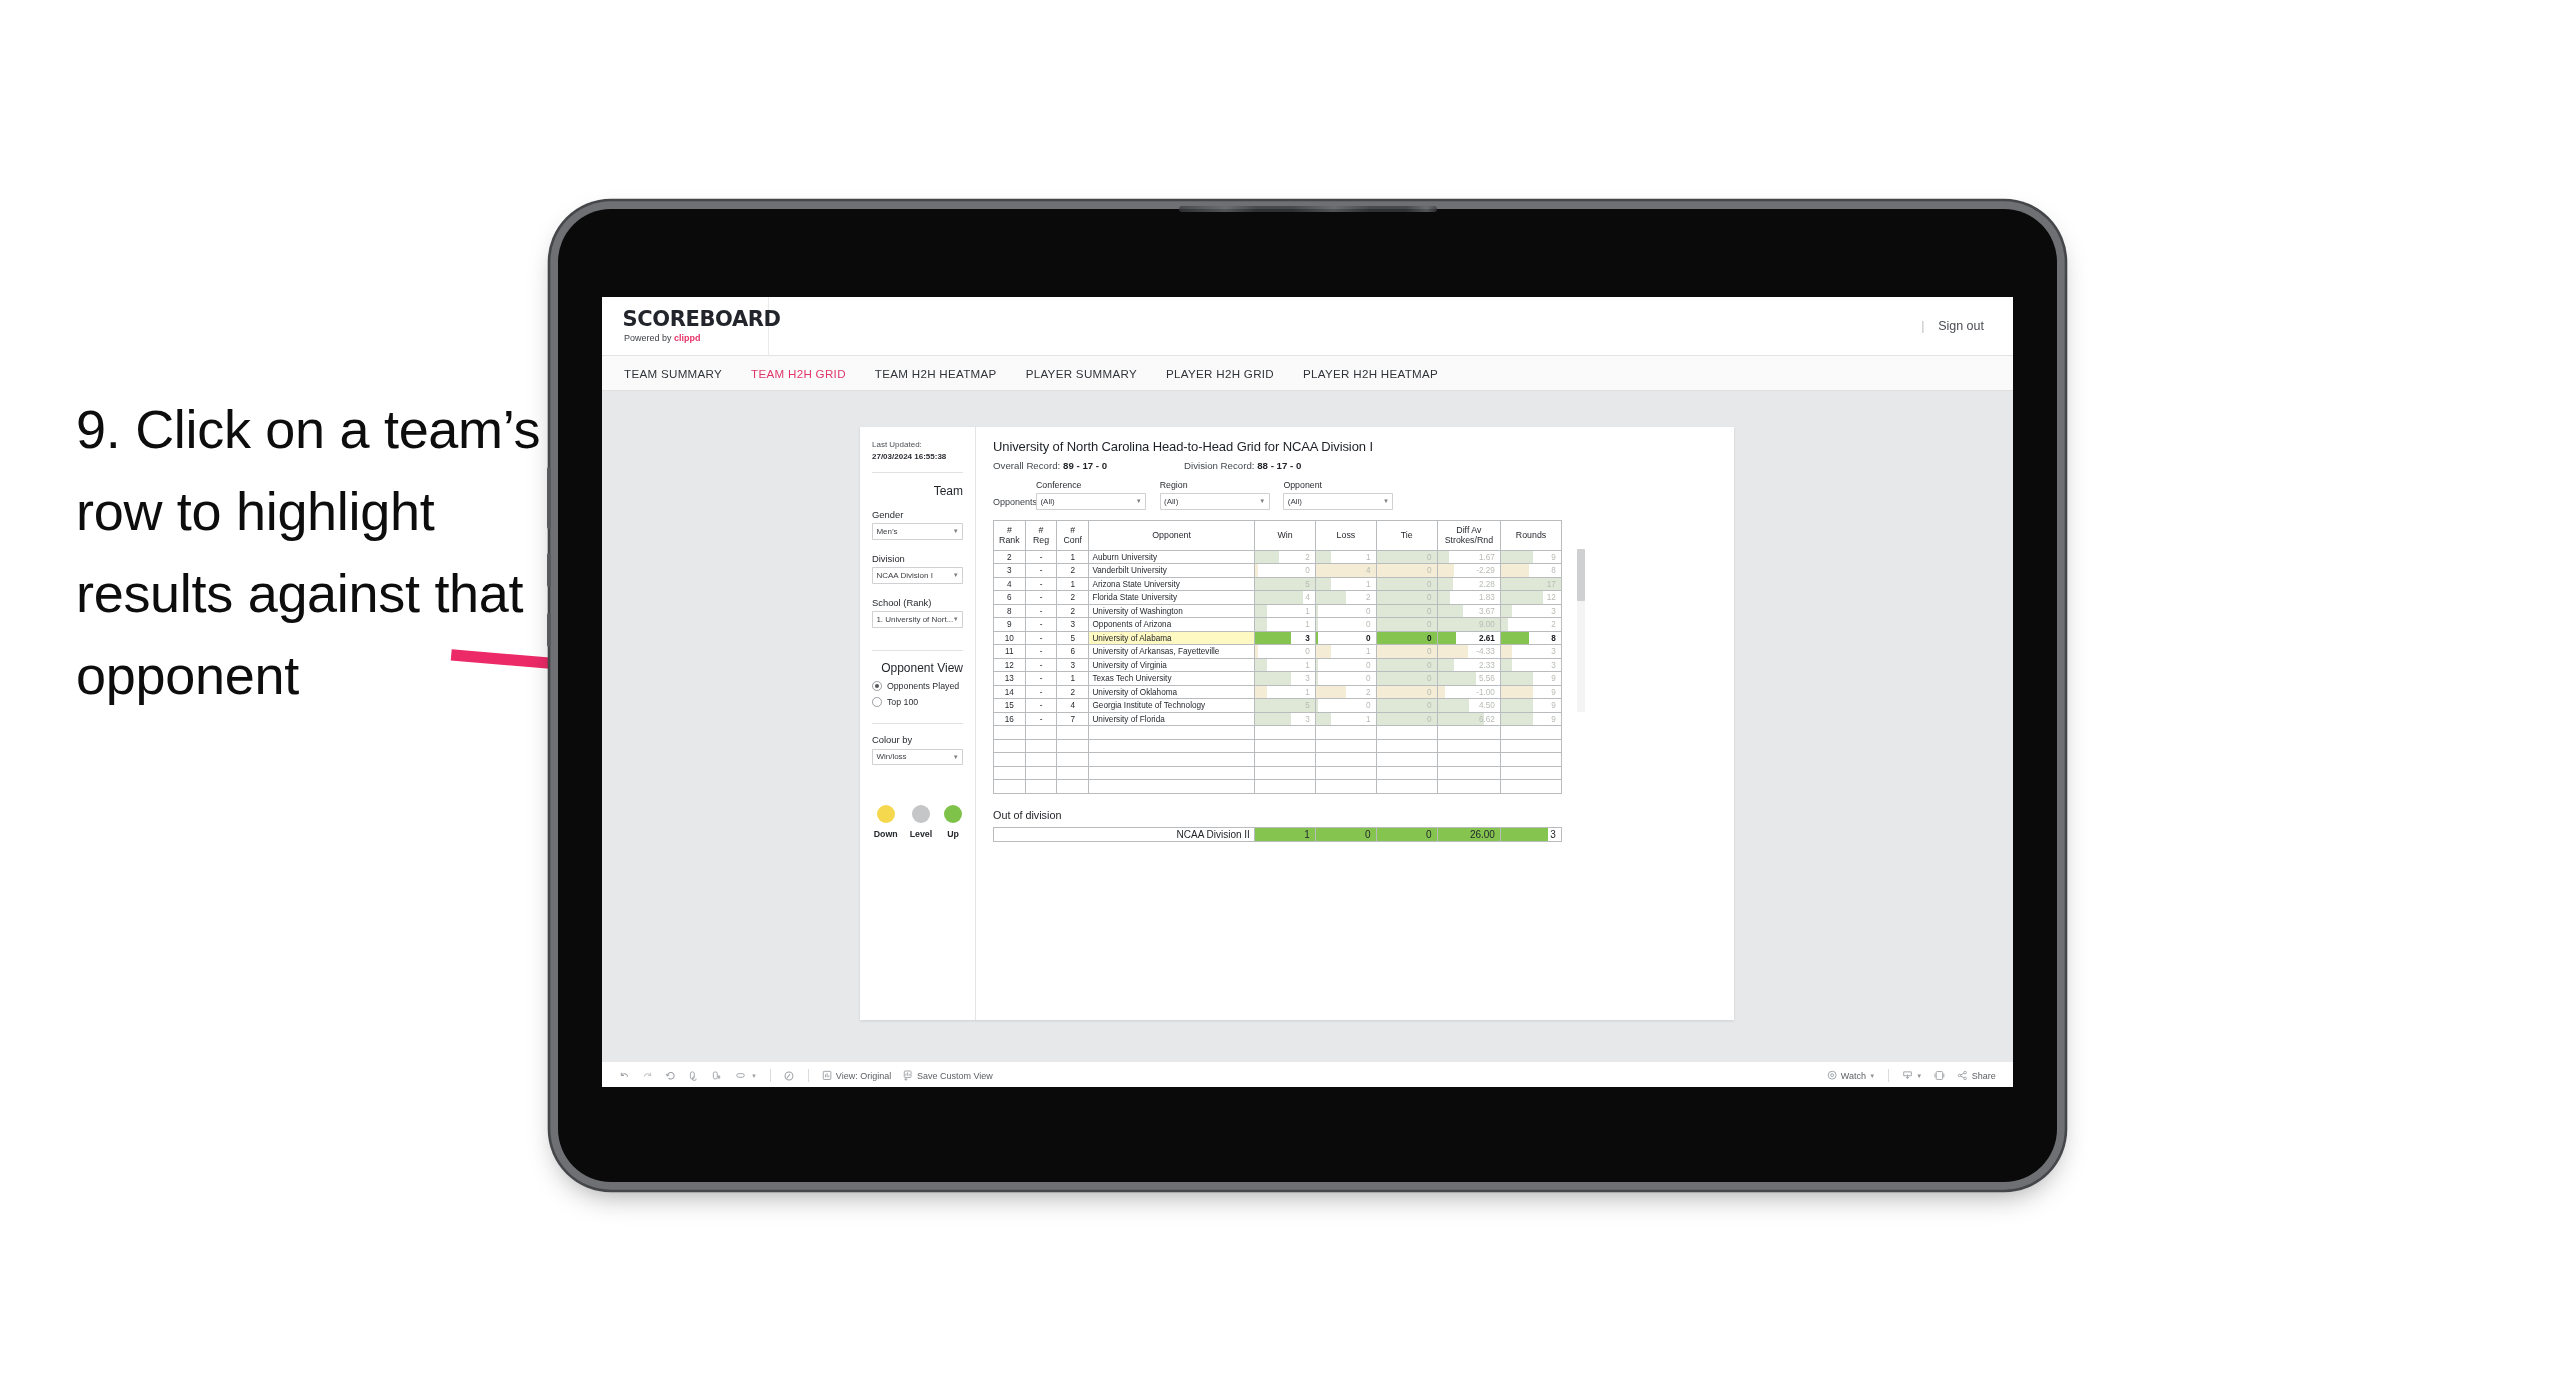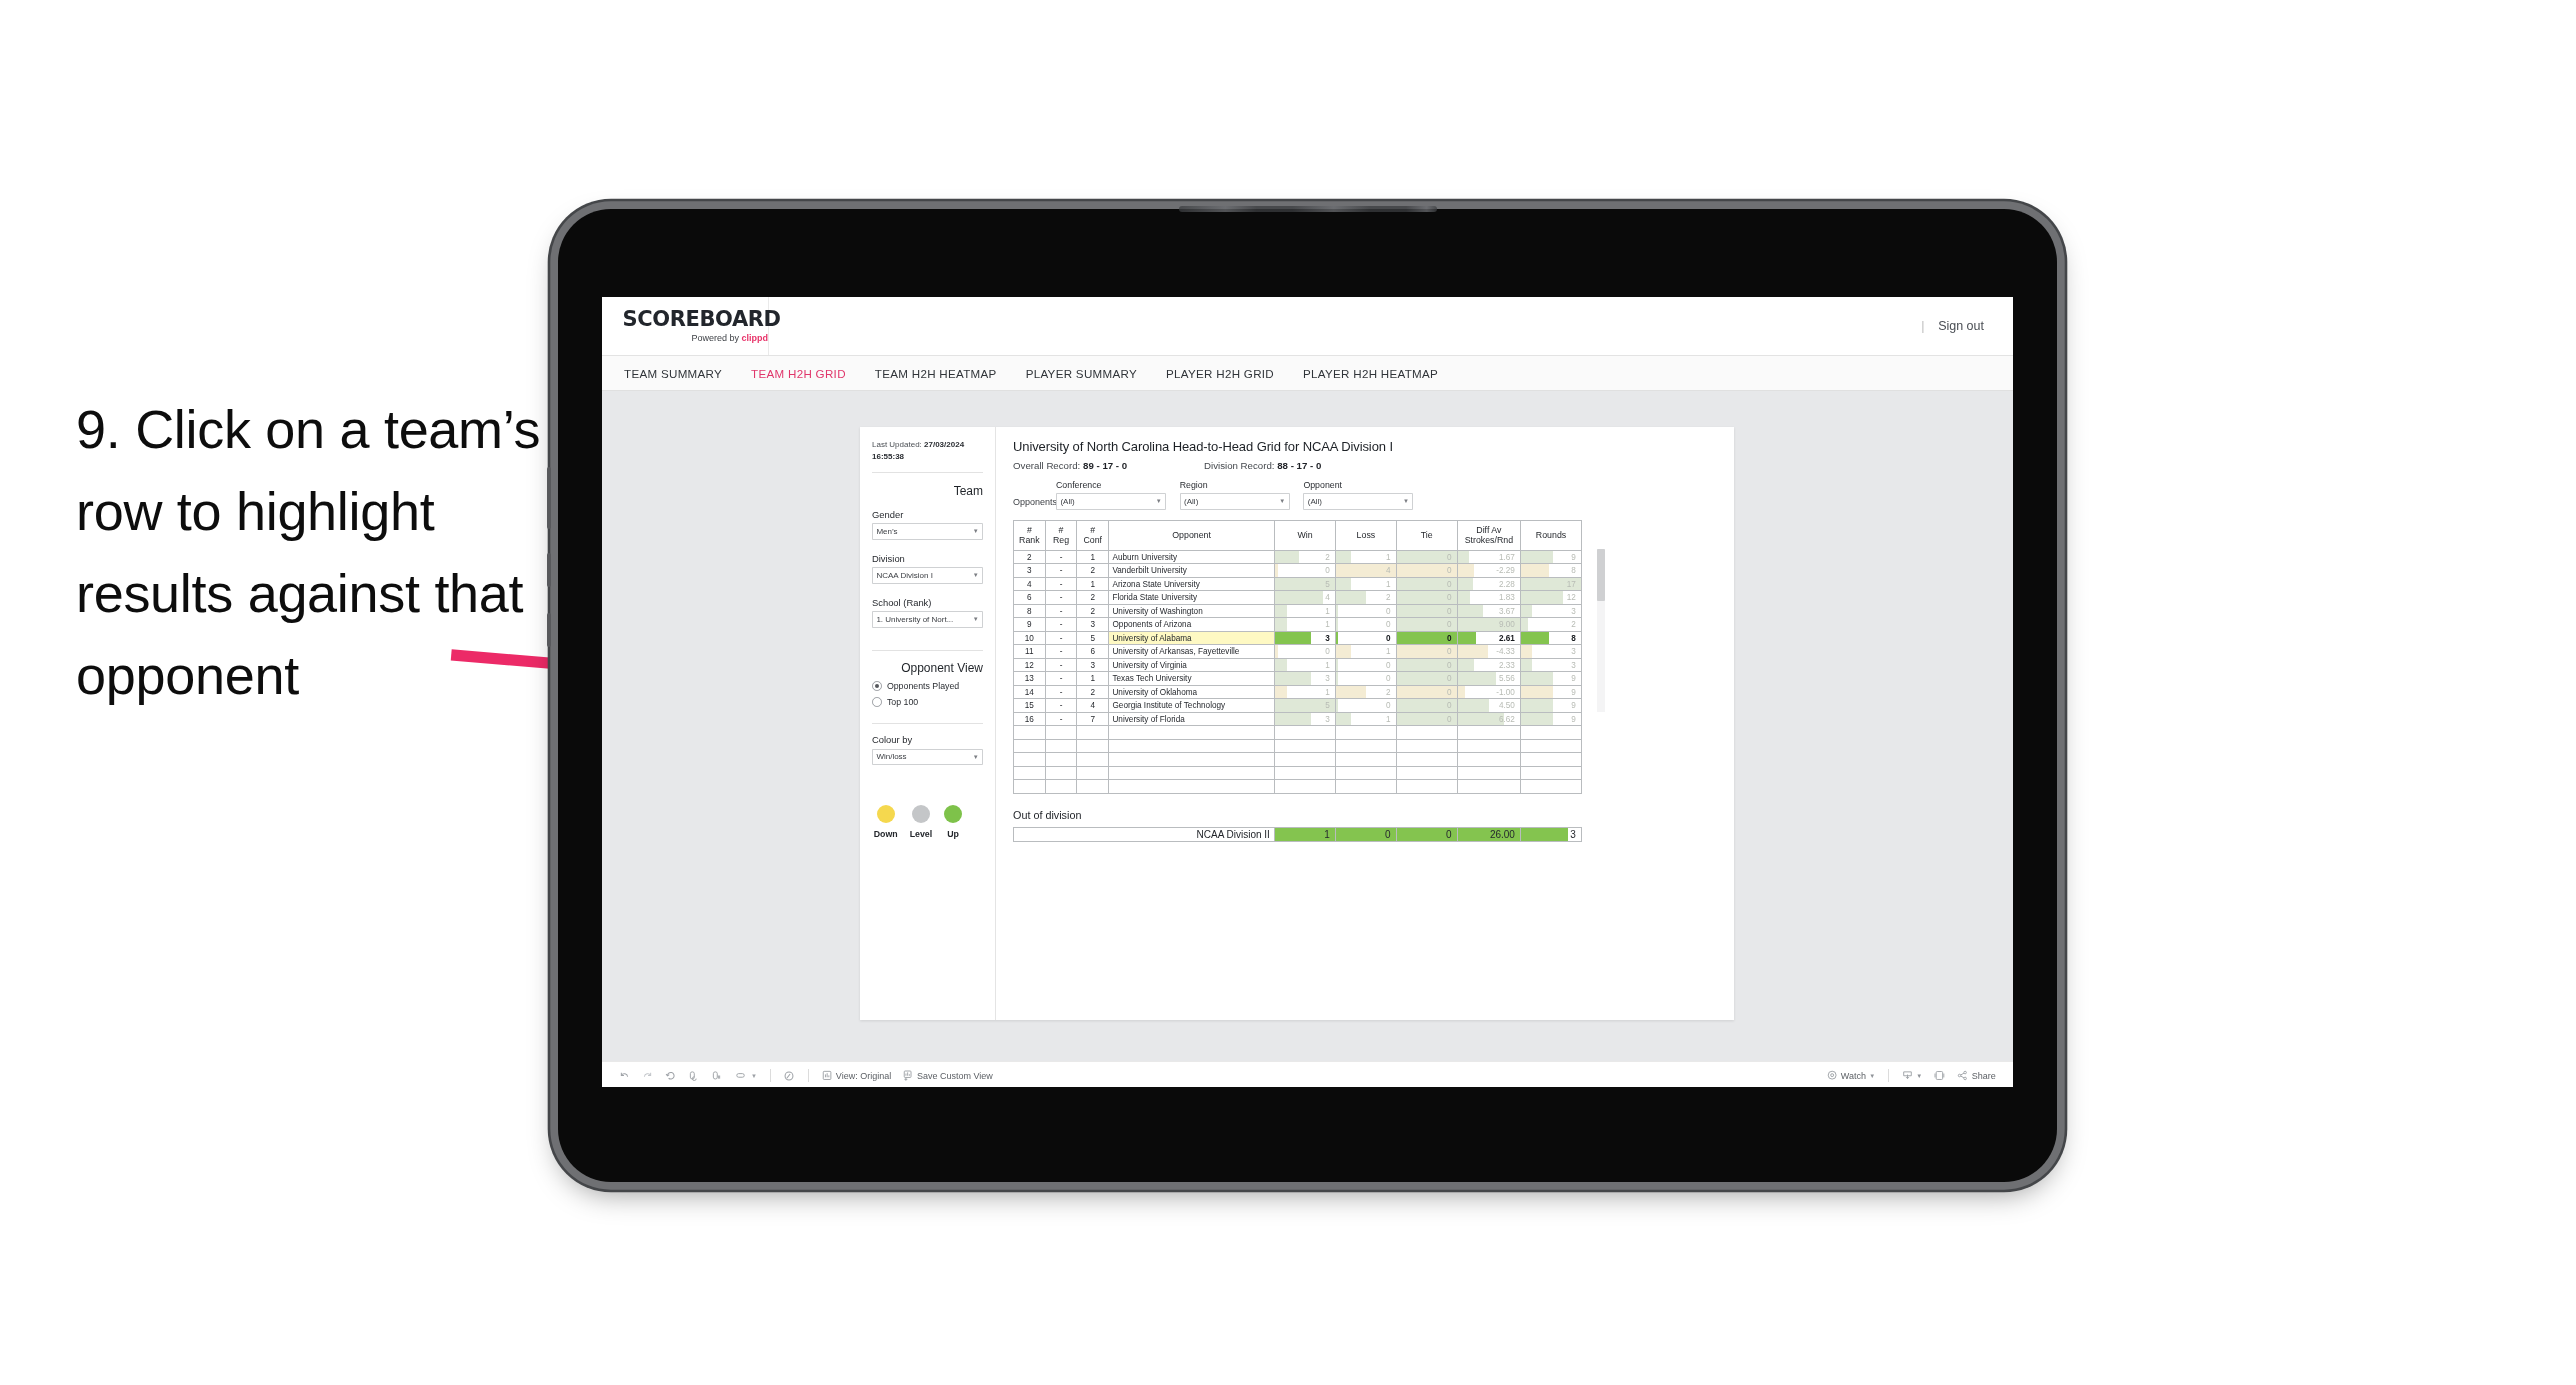--- a/index.html
+++ b/index.html
@@ -37,21 +37,21 @@
     background:#e7e8ea;overflow:hidden;
   }
 
   
   #topnav{height:58px;background:#ffffff;display:flex;align-items:stretch;
           border-bottom:0.9px solid #e3e3e3;position:relative;}
   .brand{width:144px;display:flex;flex-direction:column;justify-content:center;
          padding-left:22px;border-right:0.9px solid #eaeaea;}
   .brand .bt{font-family:"DejaVu Sans",sans-serif;font-weight:700;font-size:20.6px;
              letter-spacing:-0.4px;color:#22262c;line-height:1;transform:scaleX(1.02);}
-  .brand .bs{font-size:9px;color:#3c3f44;margin-top:3.4px;text-align:right;}
+  .brand .bs{font-size:9px;color:#3c3f44;margin-top:3.4px;}
   .brand .bs i{font-style:normal;color:#e8346a;font-weight:700;}
   .navitems{display:flex;align-items:stretch;}
   .navitem{display:flex;align-items:center;padding:0 19px;font-size:13.3px;
            color:#2b2f35;letter-spacing:0.3px;position:relative;cursor:pointer;}
   .navitem.active{color:#1d2126;}
   .navitem.active:after{content:"";position:absolute;left:12px;right:12px;bottom:0;
            height:3px;background:#d8315b;}
   .navright{margin-left:auto;display:flex;align-items:center;padding-right:29px;
             font-size:12.5px;color:#4a4e54;gap:13.7px;}
   .navright .sep{color:#bdbdbd;}
@@ -62,21 +62,21 @@
           display:flex;align-items:center;padding-left:22px;gap:29px;}
   .subitem{font-size:11.6px;color:#303439;letter-spacing:0.3px;cursor:pointer;}
   .subitem.active{color:#e0366b;}
 
   
   #canvas{position:relative;height:698px;background:#e7e8ea;}
   #viz{position:absolute;left:258px;top:36px;width:874px;height:593px;
        background:#ffffff;box-shadow:0 0.9px 2.6px rgba(0,0,0,.10);display:flex;}
 
   
-  #filters{width:136px;border-right:0.9px solid #e4e4e4;padding:12px 12px 0 12px;
+  #filters{width:116px;border-right:0.9px solid #e4e4e4;padding:12px 12px 0 12px;
            box-sizing:border-box;background:#fff;}
   .lastup{font-size:8px;color:#4b4f54;line-height:1.45;}
   .lastup b{font-weight:700;color:#2b2e33;}
   .hr{height:0.9px;background:#e2e2e2;margin:10.3px 0 10.3px 0;}
   .sec-title{font-size:12px;color:#1f2328;font-weight:400;margin-bottom:11px;text-align:right;}
   .fld{margin-bottom:13px;}
   .fld-lab{font-size:9.4px;color:#26292e;margin-bottom:3.4px;}
   .dd{height:14.6px;border:0.9px solid #cfd1d3;background:#fff;border-radius:0.9px;
       display:flex;align-items:center;padding:0 3.4px;font-size:8px;color:#3a3d42;
       cursor:pointer;}

